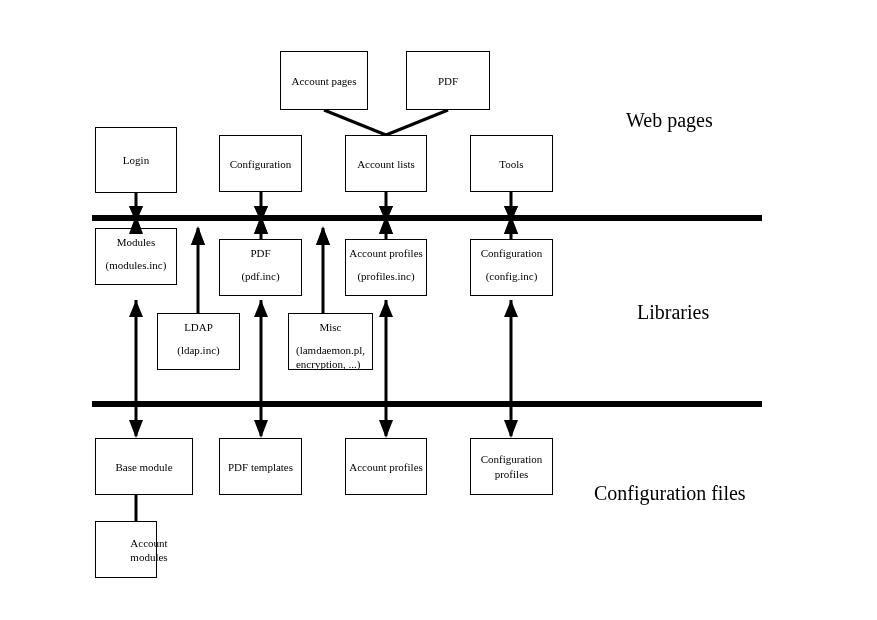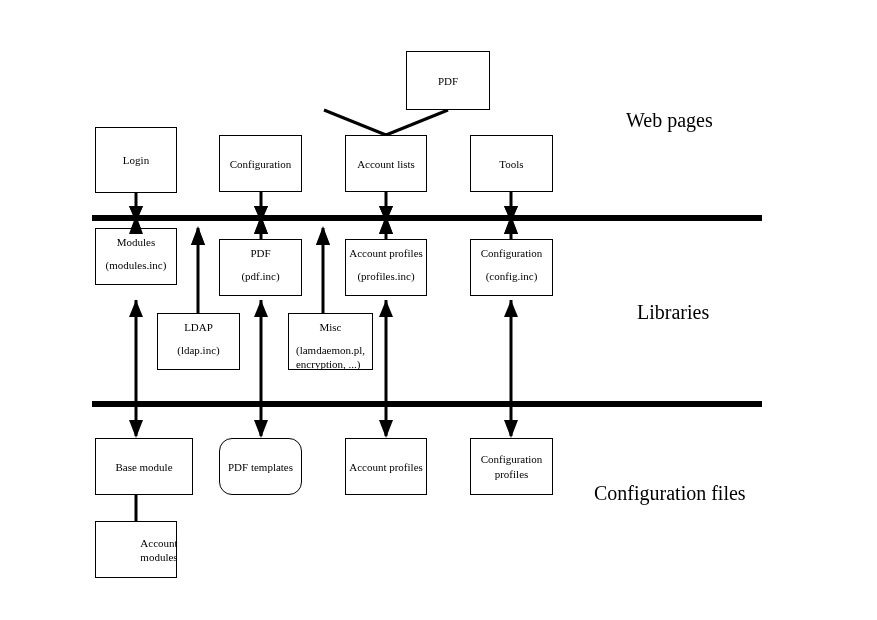--- a/index.html
+++ b/index.html
@@ -160,20 +160,23 @@
 
     <polygon points="129,234 143,234 136,215" fill="#000"></polygon>
     <polygon points="254,234 268,234 261,215" fill="#000"></polygon>
     <polygon points="379,234 393,234 386,215" fill="#000"></polygon>
     <polygon points="504,234 518,234 511,215" fill="#000"></polygon>
 
     <polygon points="191,245 205,245 198,226" fill="#000"></polygon>
     <polygon points="316,245 330,245 323,226" fill="#000"></polygon>
   </svg>
 
+  <div class="box" style="left:280px;top:51px;width:88px;height:59px;">
+    <div class="ttl">Account pages</div>
+  </div>
   <div class="box" style="left:406px;top:51px;width:84px;height:59px;">
     <div class="ttl">PDF</div>
   </div>
 
   <div class="box" style="left:95px;top:127px;width:82px;height:66px;font-family:Liberation Serif, serif;">
     <div class="ttl">Login</div>
   </div>
   <div class="box" style="left:219px;top:135px;width:83px;height:57px;">
     <div class="ttl">Configuration</div>
   </div>
@@ -207,32 +210,32 @@
   </div>
   <div class="box top-title" style="left:288px;top:313px;width:85px;height:57px;">
     <div class="ttl">Misc</div>
     <div class="sub">(lamdaemon.pl,
 encryption, ...)</div>
   </div>
 
   <div class="box" style="left:95px;top:438px;width:98px;height:57px;">
     <div class="ttl">Base module</div>
   </div>
-  <div class="box" style="left:219px;top:438px;width:83px;height:57px;border-radius:13px;">
+  <div class="box" style="left:219px;top:438px;width:83px;height:57px;">
     <div class="ttl">PDF templates</div>
   </div>
   <div class="box" style="left:345px;top:438px;width:82px;height:57px;">
     <div class="ttl">Account profiles</div>
   </div>
   <div class="box two-line-title" style="left:470px;top:438px;width:83px;height:57px;">
     <div class="ttl">Configuration
 profiles</div>
   </div>
 
-  <div class="box" style="left:95px;top:521px;width:82px;height:57px;padding-left:46px;">
+  <div class="box" style="left:95px;top:521px;width:62px;height:57px;padding-left:46px;">
     <div class="ttl">Account modules</div>
   </div>
 
   <div class="seclabel" style="left:626px;top:109px;">Web pages</div>
   <div class="seclabel" style="left:637px;top:301px;">Libraries</div>
   <div class="seclabel" style="left:594px;top:482px;">Configuration files</div>
 
 </div>
 
 </body></html>

